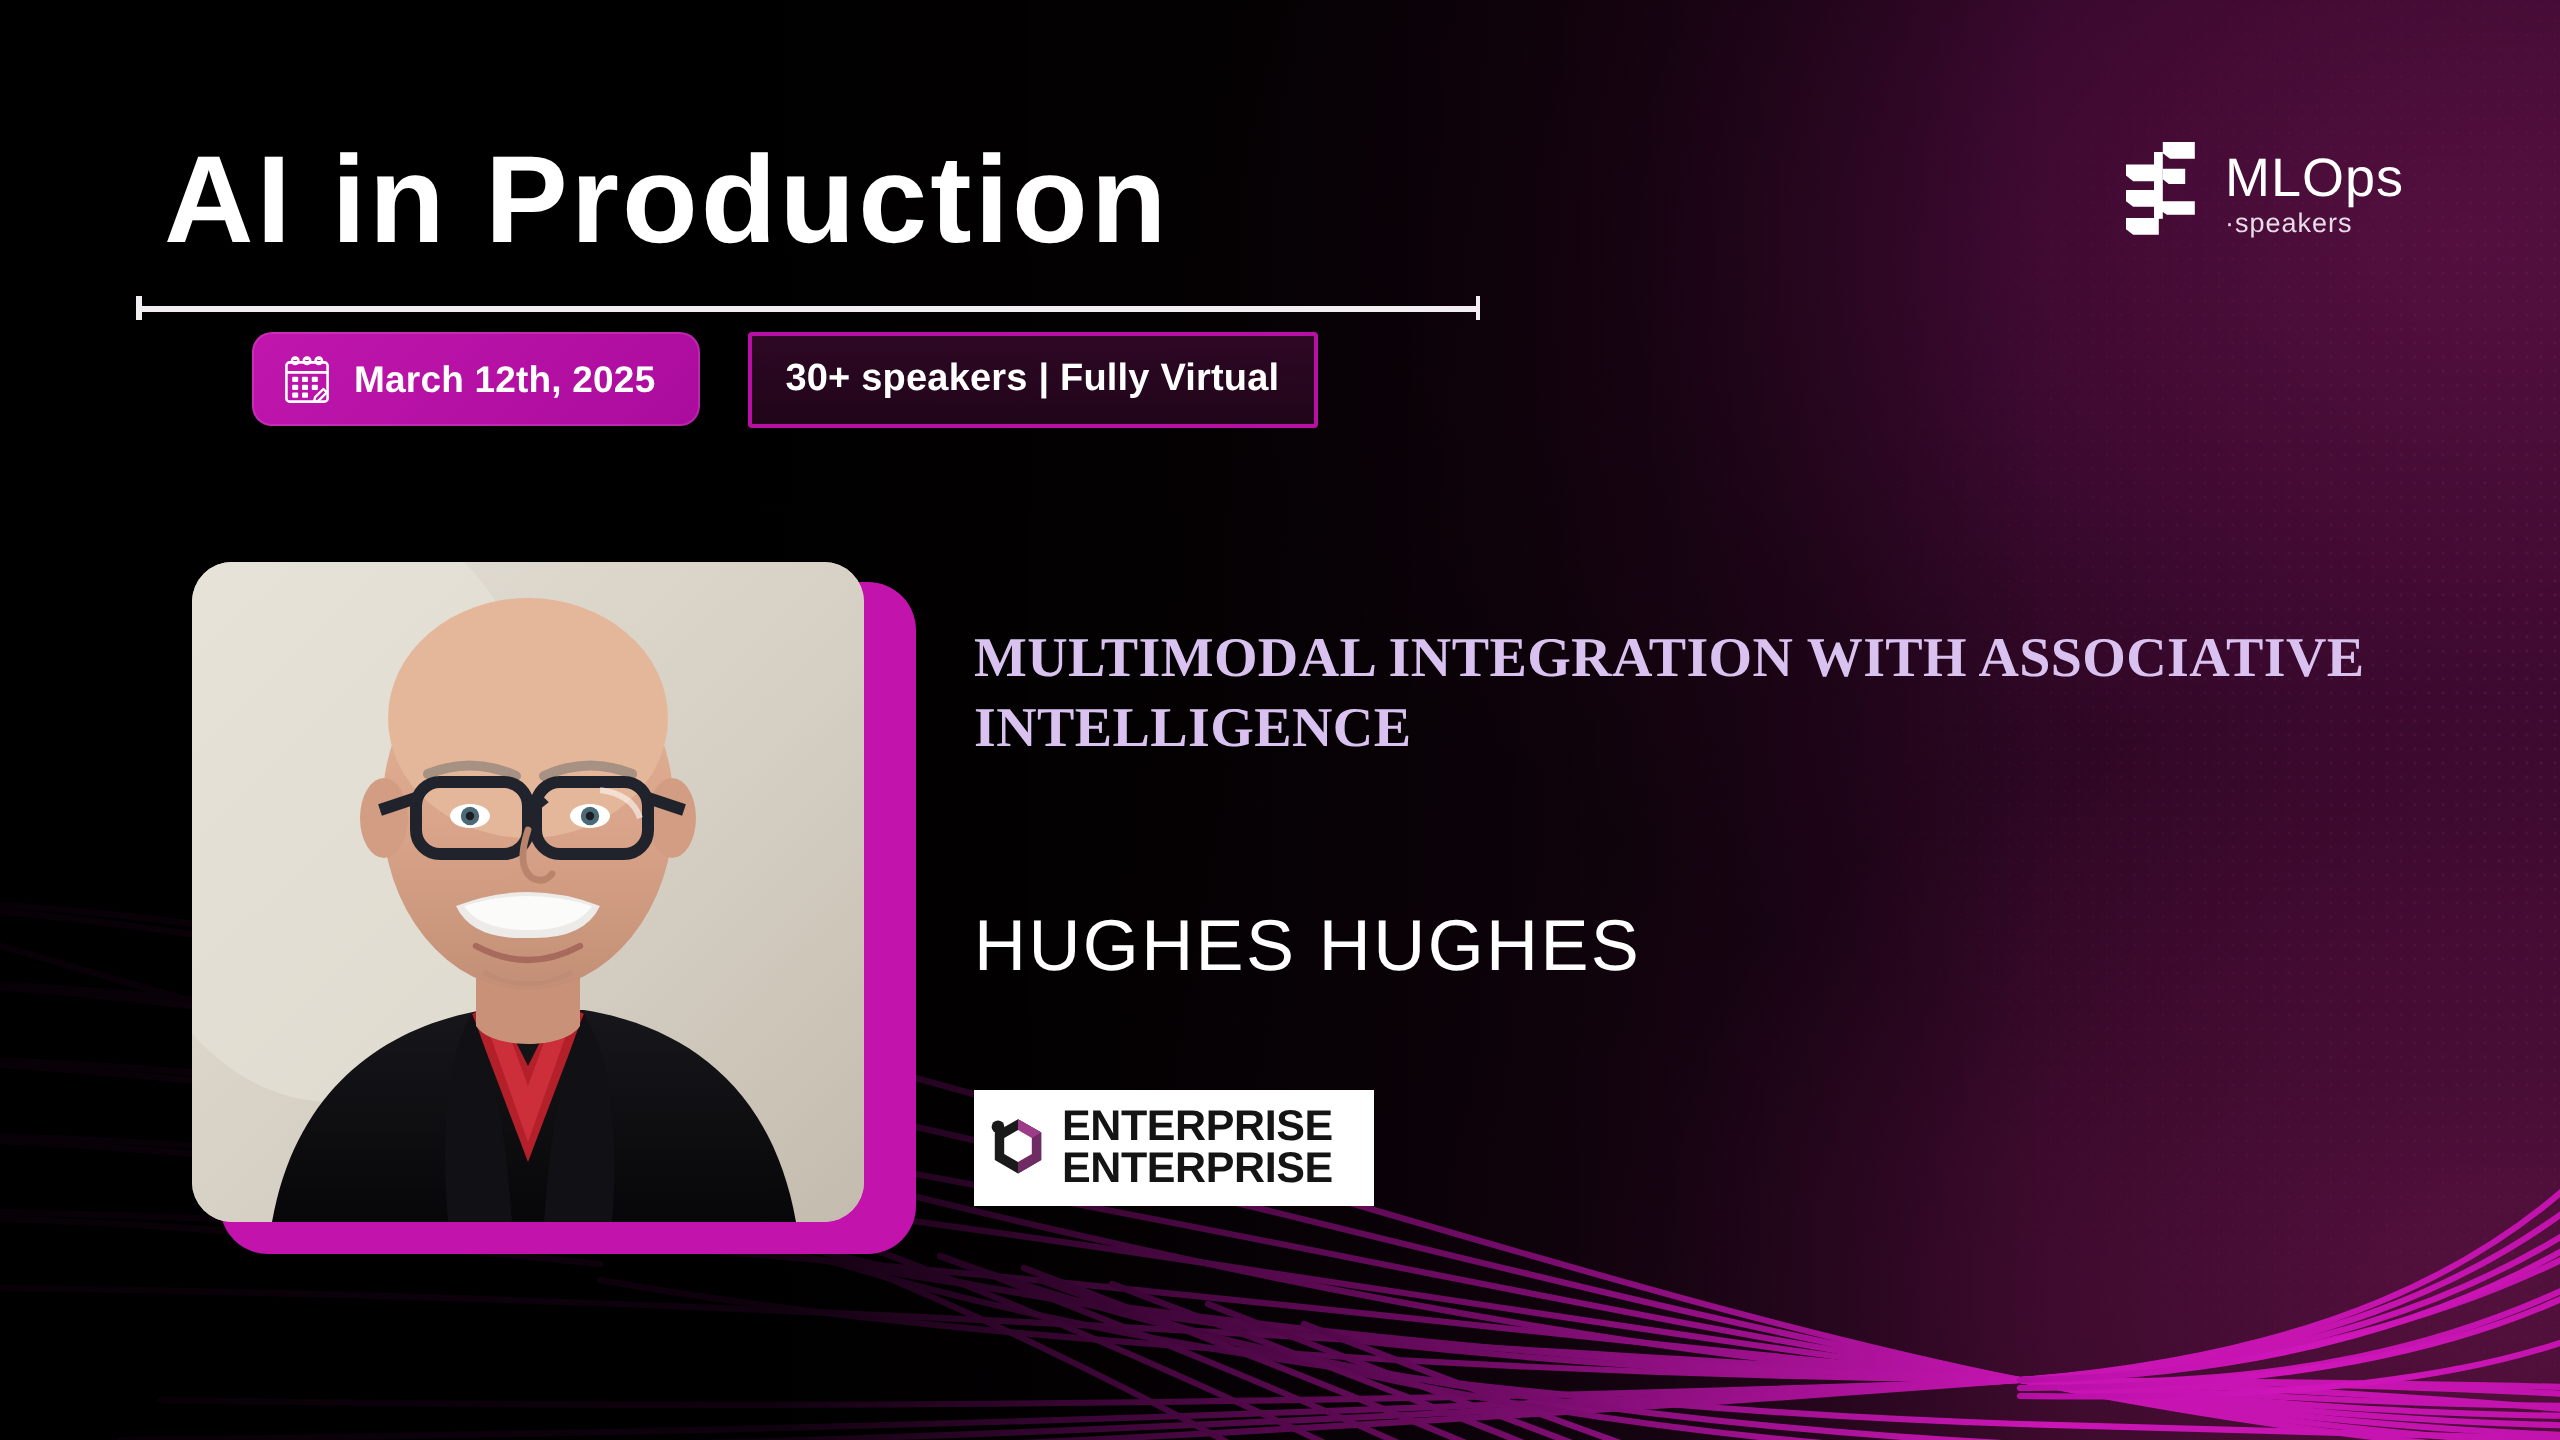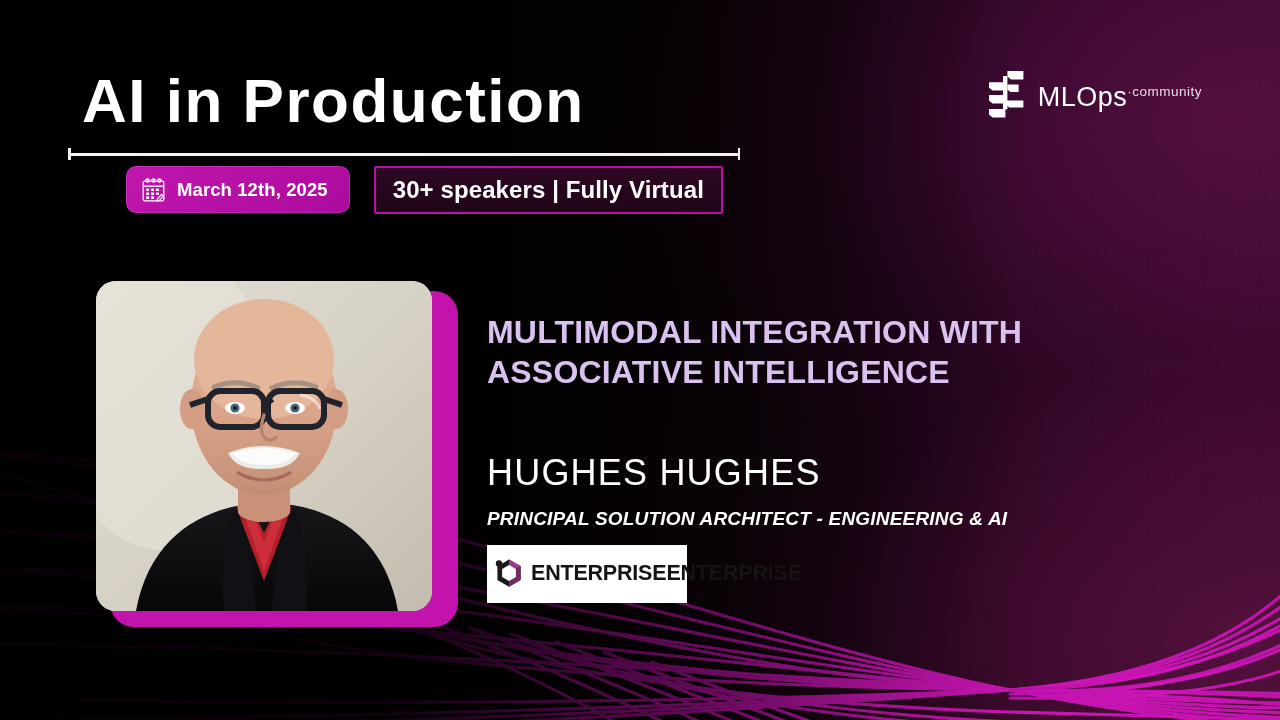--- a/index.html
+++ b/index.html
@@ -77,30 +77,30 @@
   .cal-icon { width:25px; height:26px; flex:0 0 25px; }
 
   .speakers-badge {
     display:flex; align-items:center; justify-content:center;
     height:48px; padding:0 17px;
     border:2.5px solid #b80fa7;
     background:linear-gradient(180deg, rgba(48,8,38,.96) 0%, rgba(33,5,26,.96) 100%);
     border-radius:2px;
   }
   .speakers-badge .label {
-    font-size:24px; font-weight:700; color:#ffffff; letter-spacing:.1px; white-space:nowrap;
+    font-size:19px; font-weight:700; color:#ffffff; letter-spacing:.1px; white-space:nowrap;
   }
 
   
   .mlops-logo {
     position:absolute; right:78px; top:70px;
     display:flex; align-items:center; gap:13px;
   }
   .mlops-mark { width:38px; height:54px; flex:0 0 38px; }
-  .mlops-words { display:flex; flex-direction:row; align-items:flex-start; }
+  .mlops-words { display:flex; flex-direction:column; align-items:flex-start; }
   .mlops-words .brand {
     font-size:27px; font-weight:400; color:#ffffff; letter-spacing:.5px; line-height:1.05;
   }
   .mlops-words .sub {
     font-size:13.5px; font-weight:400; color:#e7dce7; letter-spacing:.5px; margin-top:1px;
   }
 
   
   .portrait-wrap { position:absolute; left:96px; top:281px; width:348px; height:340px; }
   .portrait-shadow {
@@ -109,40 +109,40 @@
   }
   .portrait {
     position:absolute; left:0; top:0; width:336px; height:330px;
     border-radius:20px; overflow:hidden; background:#cfc8bd;
   }
   .portrait svg { display:block; width:336px; height:330px; }
 
   
   .talk-title {
     position:absolute; left:487px; top:312px; width:700px;
-    font-size:32px; font-weight:700; line-height:1.26;
-    color:#d9c2ef; letter-spacing:.2px;
+    font-size:28px; font-weight:700; line-height:1.26;
+    color:#d9c2ef; letter-spacing:.2px;font-family:Liberation Serif, serif;
   }
   .speaker-name {
     position:absolute; left:487px; top:452px;
     font-size:36px; font-weight:400; color:#ffffff; letter-spacing:1.2px;
   }
   .speaker-role {
     position:absolute; left:487px; top:508px;
     font-size:19px; font-weight:700; font-style:italic; color:#ffffff; letter-spacing:.2px;
   }
 
   
   .ek-logo {
     position:absolute; left:487px; top:545px;
     width:200px; height:58px; background:#ffffff;
     display:flex; align-items:center; padding:5px 6px 5px 5px; gap:5px;
   }
   .ek-mark { width:34px; height:34px; flex:0 0 34px; }
-  .ek-words { display:flex; flex-direction:row; justify-content:center; line-height:1.0; }
+  .ek-words { display:flex; flex-direction:column; justify-content:center; line-height:1.0; }
   .ek-words .l1 { font-size:21.5px; font-weight:700; color:#141414; letter-spacing:-0.2px; }
   .ek-words .l2 { font-size:21.5px; font-weight:700; color:#141414; letter-spacing:-0.2px; }
 </style>
 </head>
 <body>
 
 <div class="stage">
 
   <div class="bg-base"></div>
   <div class="bg-dots"></div>
@@ -254,21 +254,21 @@
           <path d="M20.4 14.4 H31.6 V22.0 H23.4 L20.4 19.6 Z"></path>
           <path d="M2.0 25.0 H18.4 V33.4 H5.6 L2.0 30.6 Z"></path>
           <path d="M19.4 30.6 H36.4 V37.4 H22.4 L19.4 35.2 Z"></path>
           <path d="M2.0 39.0 H18.4 V47.4 H5.6 L2.0 44.6 Z"></path>
           <rect x="16.0" y="6.0" width="4.4" height="33.4"></rect>
         </g>
       </svg>
     </span>
     <span class="mlops-words">
       <span class="brand">MLOps</span>
-      <span class="sub">·community</span>
+      <span class="sub">·speakers</span>
     </span>
   </div>
 
   <div class="portrait-wrap">
     <div class="portrait-shadow"></div>
     <div class="portrait">
       <svg viewBox="0 0 336 330" xmlns="http://www.w3.org/2000/svg" aria-hidden="true">
         <defs>
           <linearGradient id="wall" x1="0" y1="0" x2="1" y2="1">
             <stop offset="0" stop-color="#e3ded4"></stop>
@@ -332,21 +332,20 @@
         <path d="M142,192 q 26,14 52,0" stroke="#a86a5c" stroke-width="3.2" fill="none" stroke-linecap="round"></path>
 
         <path d="M146,205 q 22,12 44,0" stroke="#bd8a72" stroke-width="2.4" fill="none" opacity="0.6"></path>
       </svg>
     </div>
   </div>
 
   <div class="talk-title">MULTIMODAL INTEGRATION WITH ASSOCIATIVE INTELLIGENCE</div>
 
   <div class="speaker-name">HUGHES HUGHES</div>
-  <div class="speaker-role">PRINCIPAL SOLUTION ARCHITECT - ENGINEERING &amp; AI</div>
 
   <div class="ek-logo">
     <span class="ek-mark">
       <svg viewBox="0 0 34 34" xmlns="http://www.w3.org/2000/svg" aria-hidden="true">
         <path d="M17.0 2.6 L28.6 9.3 L28.6 23.0 L17.0 29.7 L5.4 23.0 L5.4 9.3 Z" fill="#1a1a1a"></path>
         <path d="M17.0 2.6 L28.6 9.3 L28.6 23.0 L17.0 29.7 Z" fill="#6f2b63"></path>
         <path d="M17.0 2.6 L28.6 9.3 L17.0 16.1 Z" fill="#9c3c88"></path>
         <path d="M17.0 8.0 L23.9 12.0 L23.9 20.0 L17.0 24.0 L10.1 20.0 L10.1 12.0 Z" fill="#ffffff"></path>
         <circle cx="7.0" cy="6.4" r="3.2" fill="#1a1a1a"></circle>
       </svg>

